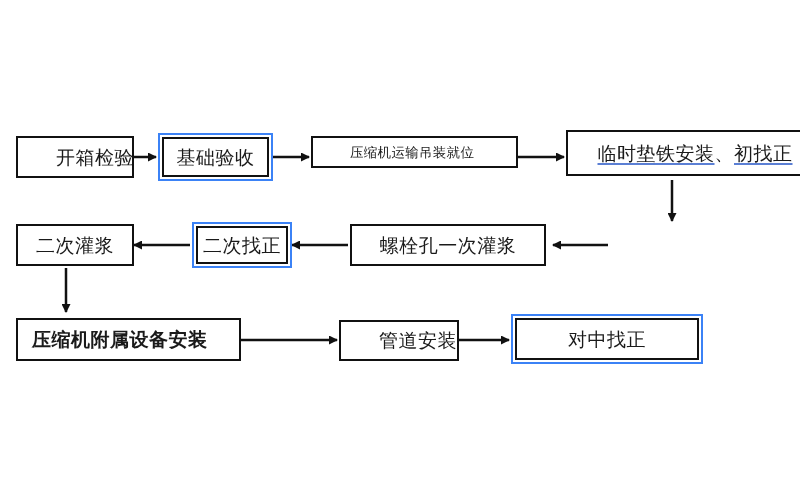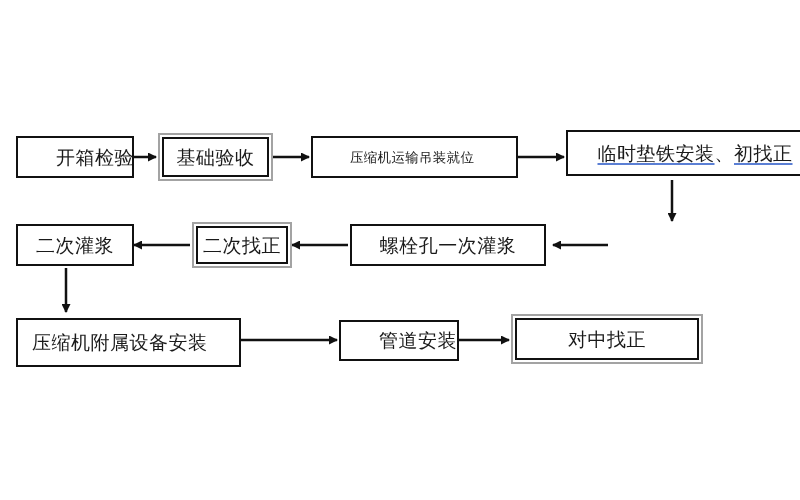--- a/index.html
+++ b/index.html
@@ -31,21 +31,21 @@
   .node {
     position: absolute;
     box-sizing: border-box;
     background: #ffffff;
     border: 2px solid #111111;
     display: flex;
     align-items: center;
     justify-content: center;
   }
   .node.dbl {
-    border: 2px solid #a3a3a3;
+    border: 2px solid #3b82f6;
     box-shadow: inset 0 0 0 2px #ffffff, inset 0 0 0 4px #111111;
   }
   .node .label {
     font-size: 19px;
     line-height: 1.1;
     letter-spacing: 0.5px;
     white-space: nowrap;
     color: #1a1a1a;
   }
   .node.small-text .label {
@@ -99,21 +99,21 @@
   </svg>
 
   <div class="node" style="left:16px; top:136px; width:118px; height:42px;padding-left:40px;">
     <span class="label">开箱检验</span>
   </div>
 
   <div class="node dbl" style="left:158px; top:133px; width:115px; height:48px;">
     <span class="label">基础验收</span>
   </div>
 
-  <div class="node small-text left-text" style="left:311px; top:136px; width:207px; height:42px;padding-left:37px;">
+  <div class="node small-text left-text" style="left:311px; top:136px; width:207px; height:32px;padding-left:37px;">
     <span class="label">压缩机运输吊装就位</span>
   </div>
 
   <div class="node" style="left:566px; top:130px; width:258px; height:46px;">
     <span class="label">
       <span class="seg u">临时垫铁安装</span><span class="seg">、</span><span class="seg u">初找正</span>
     </span>
   </div>
 
 
@@ -122,21 +122,21 @@
   </div>
 
   <div class="node dbl" style="left:192px; top:222px; width:100px; height:46px;">
     <span class="label">二次找正</span>
   </div>
 
   <div class="node" style="left:16px; top:224px; width:118px; height:42px;">
     <span class="label">二次灌浆</span>
   </div>
 
-  <div class="node left-text" style="left:16px; top:318px; width:225px; height:49px;">
+  <div class="node left-text" style="left:16px; top:318px; width:225px; height:43px;font-weight:bold;">
     <span class="label">压缩机附属设备安装</span>
   </div>
 
   <div class="node" style="left:339px; top:320px; width:120px; height:41px;justify-content:flex-end;">
     <span class="label">管道安装</span>
   </div>
 
   <div class="shadow-edge" style="left:686px; top:318px; width:4px; height:44px;"></div>
   <div class="node dbl" style="left:511px; top:314px; width:192px; height:50px;">
     <span class="label">对中找正</span>

